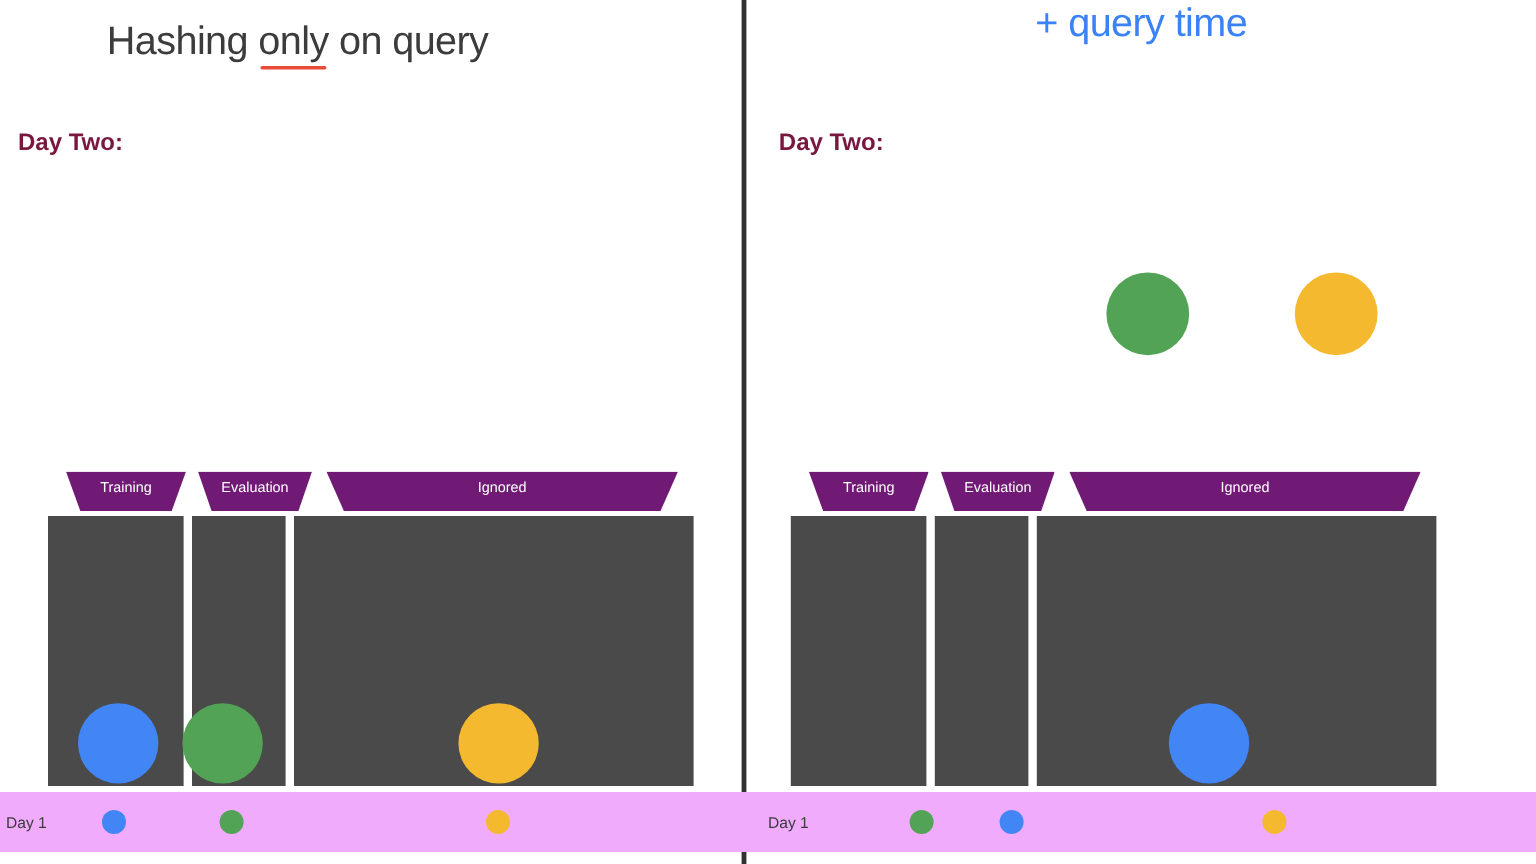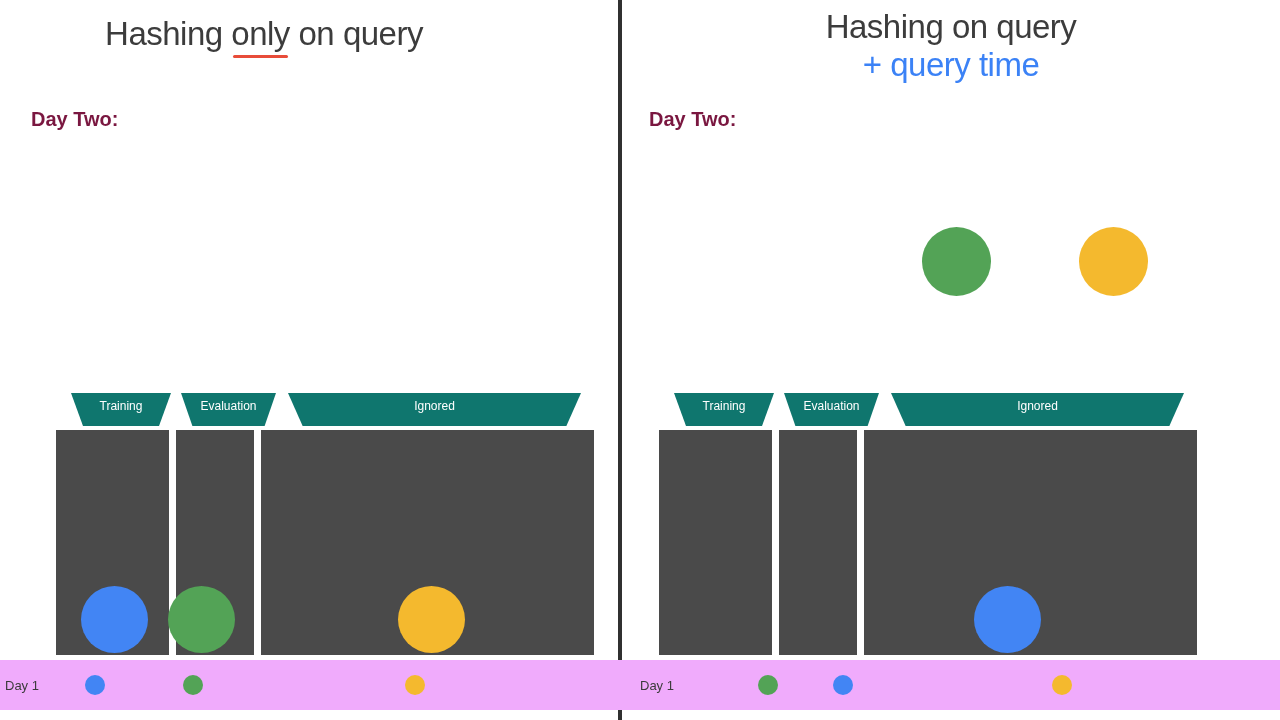--- a/index.html
+++ b/index.html
@@ -9,21 +9,21 @@
     background: #fff;
     font-family: "Google Sans", "Product Sans", "Segoe UI", Arial, sans-serif;
     position: relative;
     overflow: hidden;
   }
   .panel {
     position: absolute;
     top: 0;
     height: 720px;
   }
-  .panel.left { left: 16px; width: 496px; }
+  .panel.left { left: 0; width: 496px; }
   .panel.right { left: 622px; width: 658px; }
   .divider {
     position: absolute;
     left: 618px;
     top: 0;
     width: 4px;
     height: 720px;
     background: #303030;
   }
   .heading1 {
@@ -67,21 +67,21 @@
     position: absolute;
     top: 393px;
     height: 262px;
   }
   .bucket-area.left { left: 40px; width: 538px; }
   .bucket-area.right { left: 37px; width: 538px; }
   .funnel {
     position: absolute;
     top: 0;
     height: 33px;
-    background: #0f766e;
+    background: #701a75;
     color: #fff;
     font-size: 12px;
     font-weight: 500;
     text-align: center;
     line-height: 27px;
   }
   .box {
     position: absolute;
     top: 37px;
     height: 225px;
@@ -138,21 +138,20 @@
     <div class="funnel" style="left:232px;width:293px;clip-path:polygon(0 0,100% 0,95% 100%,5% 100%);">Ignored</div>
     <div class="box" style="left:205px;width:333px;"></div>
 
     <div class="circle" style="left:25px;top:193px;width:67px;height:67px;background:#4285f4;"></div>
     <div class="circle" style="left:112px;top:193px;width:67px;height:67px;background:#53a356;"></div>
     <div class="circle" style="left:342px;top:193px;width:67px;height:67px;background:#f4b92e;"></div>
   </div>
 </div>
 
 <div class="panel right">
-  <div class="heading1" style="margin-top:8px;">Hashing on query</div>
   <div class="heading2">+ query time</div>
   <div class="daylabel right">Day Two:</div>
 
   <div class="circle" style="left:300px;top:227px;width:69px;height:69px;background:#53a356;"></div>
   <div class="circle" style="left:457px;top:227px;width:69px;height:69px;background:#f4b92e;"></div>
 
   <div class="bucket-area right">
 
     <div class="funnel" style="left:15px;width:100px;clip-path:polygon(0 0,100% 0,88% 100%,12% 100%);">Training</div>
     <div class="box" style="left:0;width:113px;"></div>

